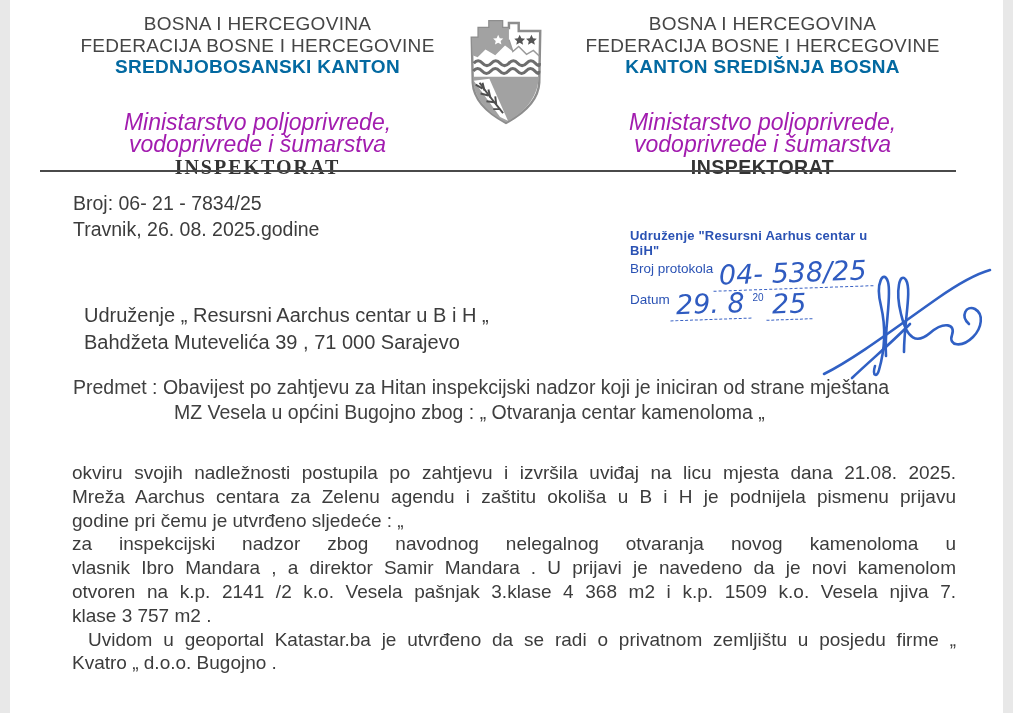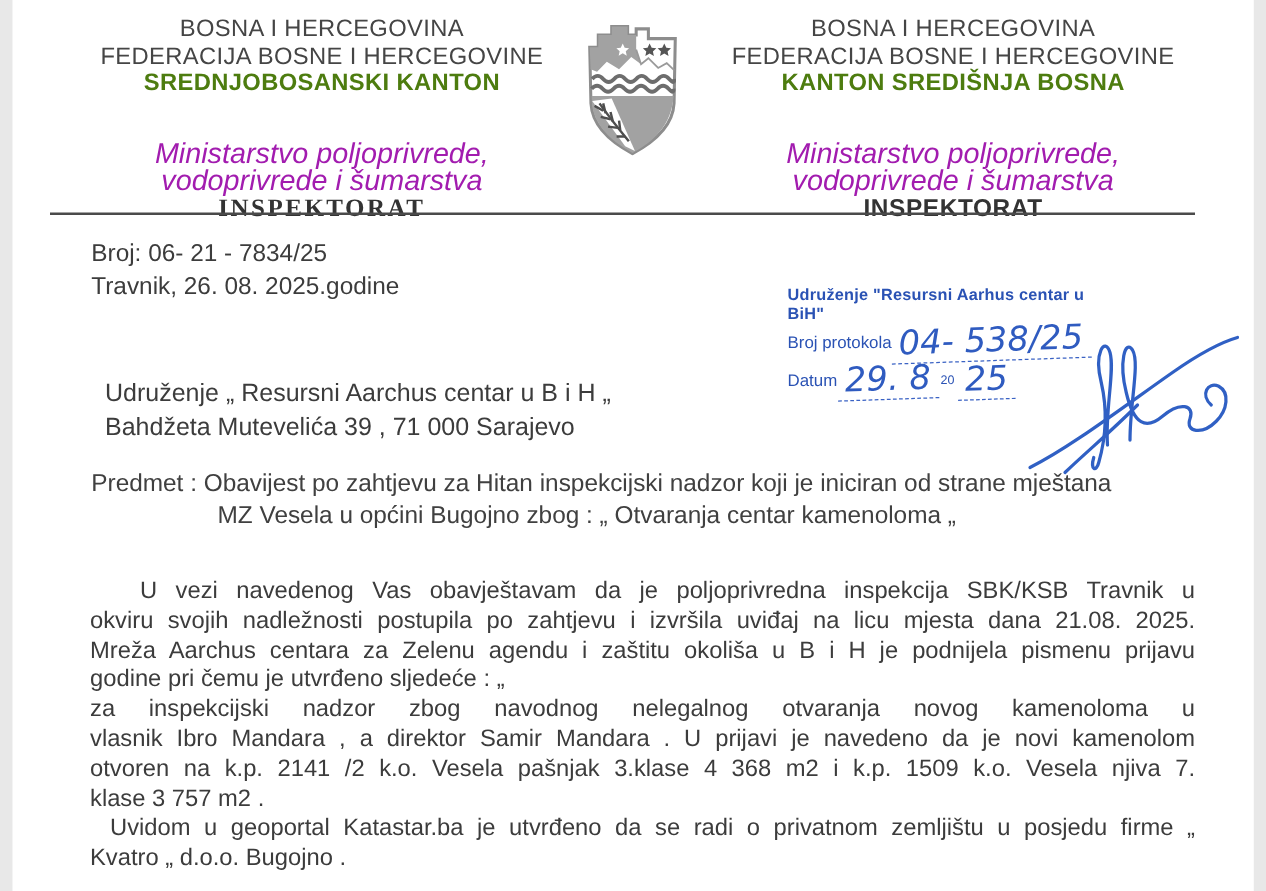--- a/index.html
+++ b/index.html
@@ -7,33 +7,33 @@
     position:relative; width:993px; height:713px; margin:0 auto;
     background:#ffffff; overflow:hidden;
     font-family:"Liberation Sans", sans-serif;
     color:#3a3a3a;
   }
   
   .hdr { position:absolute; top:13px; width:415px; text-align:center; }
   .hdr-left  { left:40px; }
   .hdr-right { left:545px; }
   .hdr-line { font-size:19px; line-height:21.5px; letter-spacing:0.3px; color:#454545; }
-  .hdr-line-bold { font-weight:bold; color:#4d7c0f; }
+  .hdr-line-bold { font-weight:bold; color:#0369a1; }
   .ministry { font-size:23px; line-height:22.5px; font-weight:normal; font-style:italic; color:#a21caf; }
   .ministry-first { margin-top:33px; }
   .inspectorate-serif { font-family:"Liberation Serif", serif; font-weight:bold; font-size:20px; letter-spacing:2px; line-height:23px; color:#333; }
   .inspectorate-sans  { font-weight:bold; font-size:19.5px; letter-spacing:0.5px; line-height:23px; color:#333; }
   .crest { position:absolute; left:452px; top:16px; }
   .rule { position:absolute; left:30px; top:170px; width:916px; border-top:2.5px solid #4a4a4a; }
   
   .refblock { position:absolute; left:63px; top:190px; font-size:19.5px; line-height:26px; color:#3c3c3c; }
   
   .stamp { position:absolute; left:620px; top:228px; width:270px; color:#2a52b4; }
   .stamp-org { font-weight:bold; font-size:13px; letter-spacing:0.2px; }
-  .stamp-row { display:flex; align-items:center; margin-top:3px; }
+  .stamp-row { display:flex; align-items:flex-start; margin-top:3px; }
   .stamp-label { font-size:13.5px; padding-bottom:3px; white-space:nowrap; }
   .hand { font-style:italic; font-size:27px; line-height:24px; color:#2f5bc0; transform:rotate(-2deg); font-family:"DejaVu Sans", sans-serif; }
   .u-dash { border-bottom:1.6px dashed #3a62c4; padding:0 6px 3px 6px; }
   .stamp-small { font-size:10px; padding:0 2px 3px 2px; }
   .signature { position:absolute; left:810px; top:256px; }
   
   .recipient { position:absolute; left:74px; top:302px; font-size:20px; line-height:26.5px; color:#3c3c3c; }
   .subject { position:absolute; left:63px; top:375px; width:890px; font-size:19.5px; line-height:25.2px; color:#404040; }
   .subject-l2 { padding-left:101px; }
   .bodytext { position:absolute; left:62px; top:461px; width:884px; font-size:19px; line-height:23.8px; color:#3c3c3c; }
@@ -127,21 +127,20 @@
     <div>Udruženje „ Resursni Aarchus centar u B i H „</div>
     <div>Bahdžeta Mutevelića 39 , 71 000 Sarajevo</div>
   </div>
 
   <div class="subject">
     <div>Predmet : Obavijest po zahtjevu za Hitan inspekcijski nadzor koji je iniciran od strane mještana</div>
     <div class="subject-l2">MZ Vesela u općini Bugojno zbog : „ Otvaranja centar kamenoloma „</div>
   </div>
 
   <div class="bodytext">
-    <div class="bl just ind1">U vezi navedenog Vas obavještavam da je poljoprivredna inspekcija SBK/KSB Travnik u</div>
     <div class="bl just">okviru svojih nadležnosti postupila po zahtjevu i izvršila uviđaj na licu mjesta dana 21.08. 2025.</div>
     <div class="bl just">Mreža Aarchus centara za Zelenu agendu i zaštitu okoliša u B i H je podnijela pismenu prijavu</div>
     <div class="bl">godine pri čemu je utvrđeno sljedeće : „</div>
     <div class="bl just">za inspekcijski nadzor zbog navodnog nelegalnog otvaranja novog kamenoloma u</div>
     <div class="bl just">vlasnik Ibro Mandara , a direktor Samir Mandara . U prijavi je navedeno da je novi kamenolom</div>
     <div class="bl just">otvoren na k.p. 2141 /2 k.o. Vesela pašnjak 3.klase 4 368 m2 i k.p. 1509 k.o. Vesela njiva 7.</div>
     <div class="bl">klase 3 757 m2 .</div>
     <div class="bl just ind2">Uvidom u geoportal Katastar.ba je utvrđeno da se radi o privatnom zemljištu u posjedu firme „</div>
     <div class="bl">Kvatro „ d.o.o. Bugojno .</div>
   </div>

